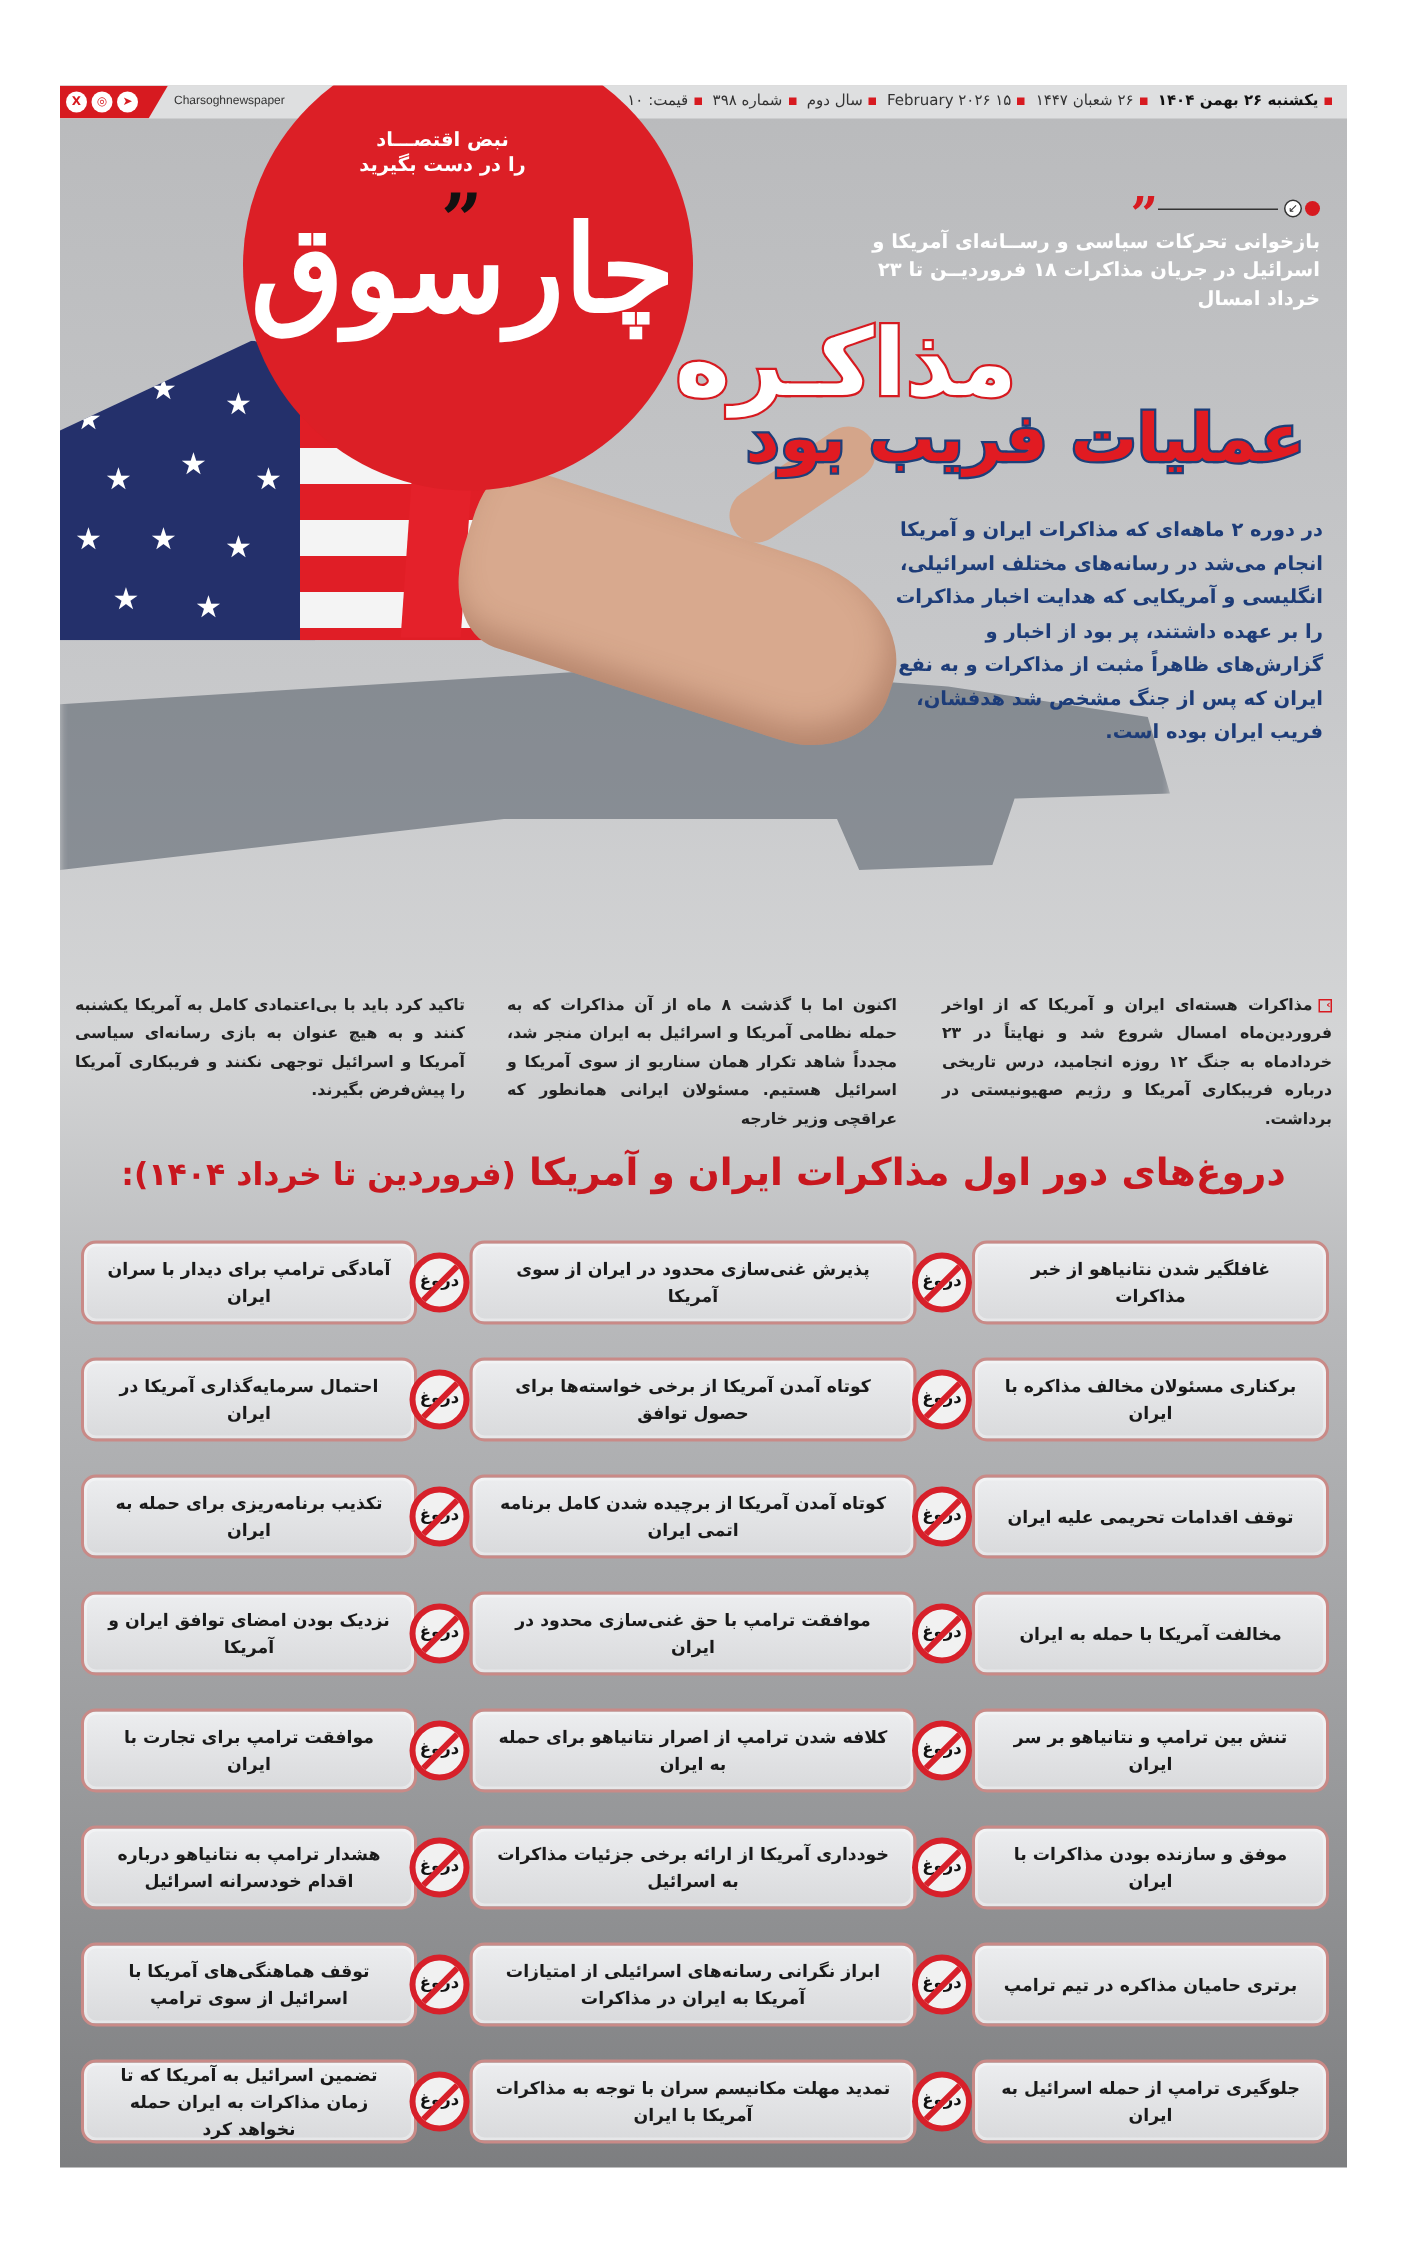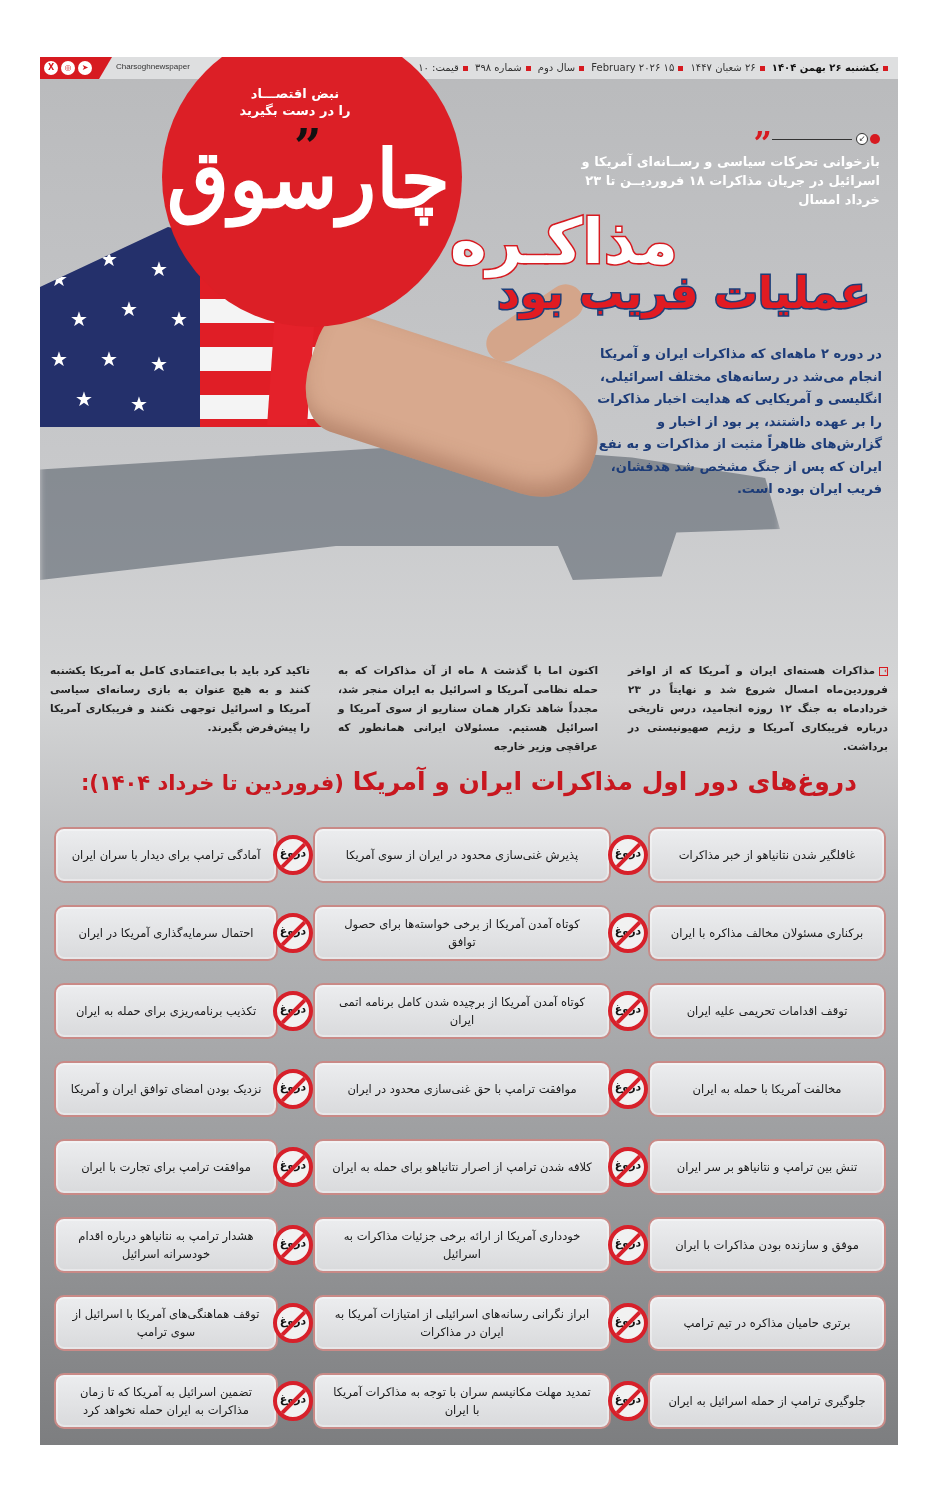--- a/index.html
+++ b/index.html
@@ -78,21 +78,21 @@
   .list-title { position: absolute; left: 0; top: 705px; width: 858px; text-align: center; direction: rtl;
                 font-size: 25px; font-weight: bold; color: #c8171f; line-height: 40px; }
   .list-title .small { font-size: 21px; }
 
   
   .grid { position: absolute; left: 14px; top: 770px; width: 832px; }
   .row { position: relative; height: 78px; }
   .card { position: absolute; top: 0; height: 56px; border-radius: 10px; background: linear-gradient(#ecedef, #d9dadc);
           border: 2px solid #c98a87; box-shadow: 0 0 0 2px rgba(255,255,255,.35) inset;
           display: flex; align-items: center; justify-content: center; text-align: center; direction: rtl;
-          font-size: 11.5px; font-weight: normal; color: #1a1a1a; line-height: 18px; padding: 0 14px; }
+          font-size: 11.5px; font-weight: bold; color: #1a1a1a; line-height: 18px; padding: 0 14px; }
   .c1 { right: 0; width: 238px; }
   .c2 { right: 275px; width: 298px; }
   .c3 { right: 608px; width: 224px; }
   .badge { position: absolute; top: 8px; width: 40px; height: 40px; border-radius: 50%; background: #f1f1f1; border: 4px solid #d7202a;
            overflow: hidden; z-index: 3; }
   .badge .bt { position: absolute; left: 0; top: 8px; width: 32px; text-align: center; font-size: 11px; font-weight: bold; color: #111; direction: rtl; }
   .badge .slash { position: absolute; left: 14px; top: -4px; width: 4px; height: 42px; background: #d7202a; transform: rotate(45deg); }
   .b1 { right: 238px; }
   .b2 { right: 573px; }
 </style>

